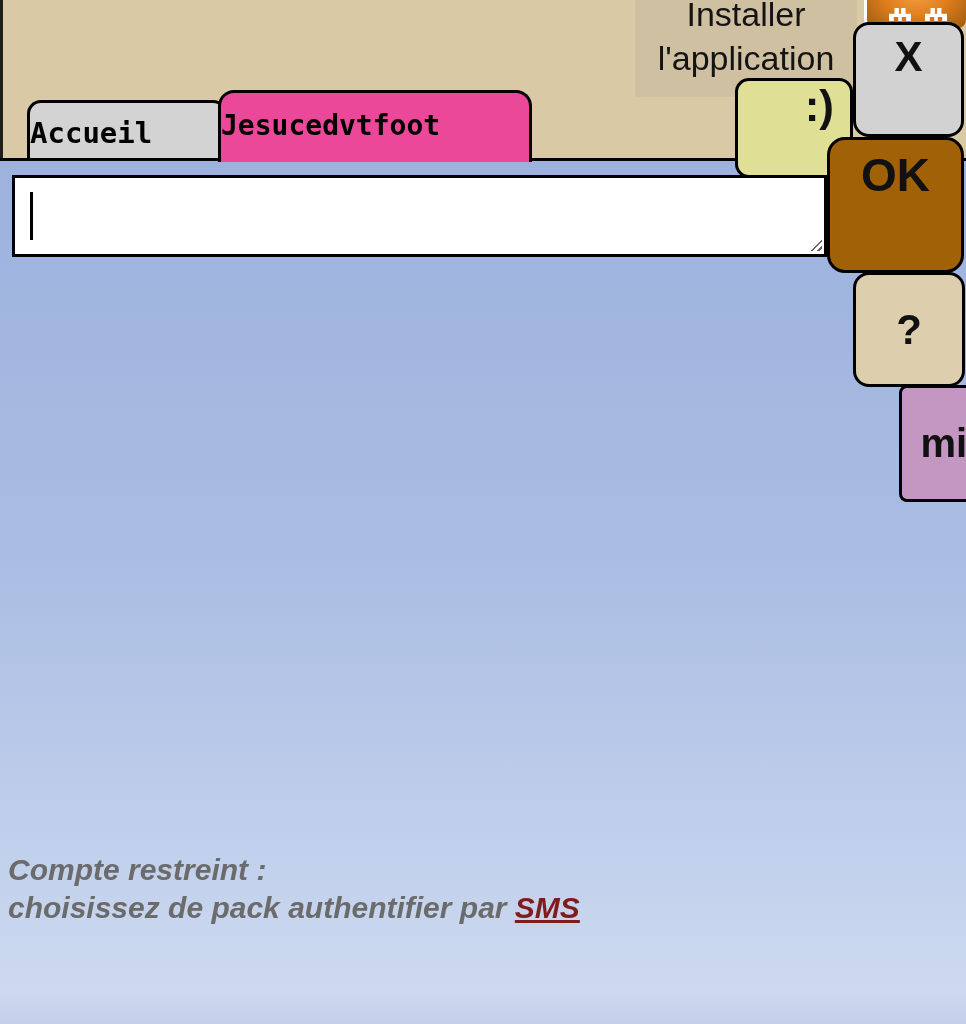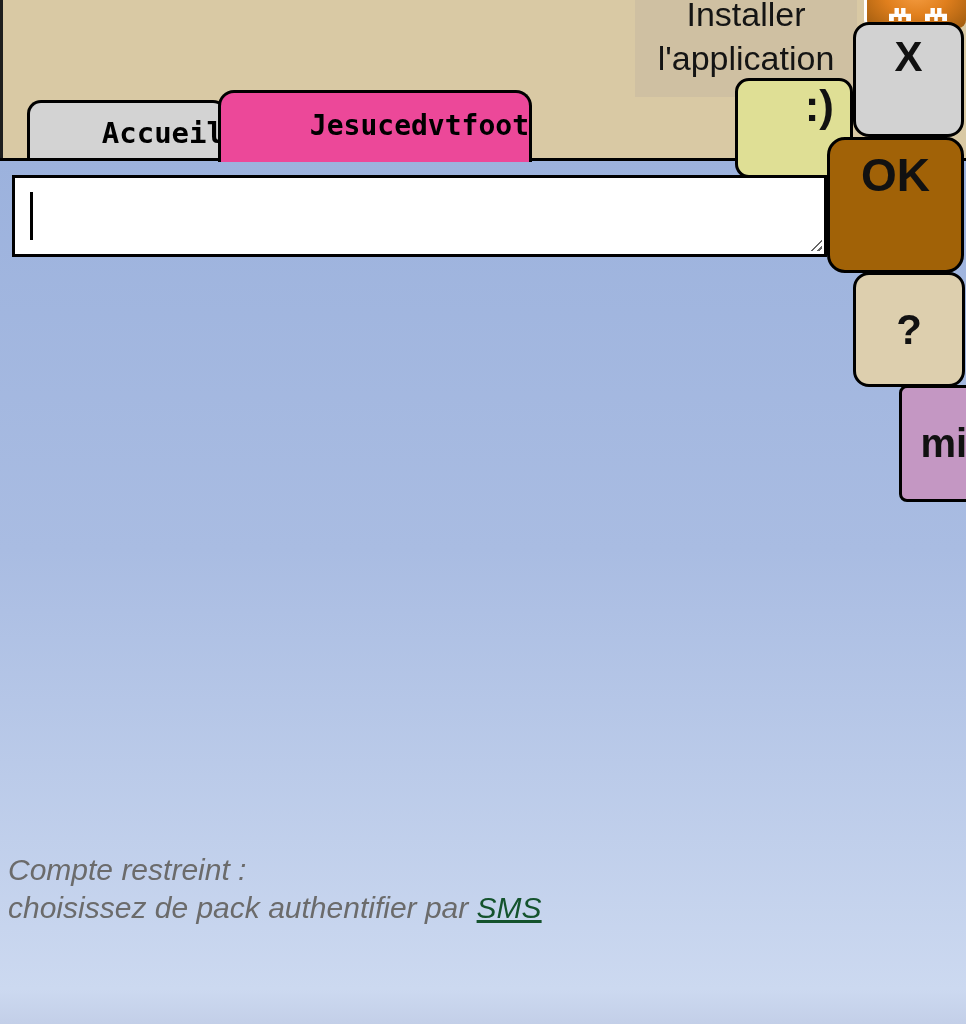--- a/index.html
+++ b/index.html
@@ -30,21 +30,21 @@
   .paw{
     position:absolute;width:22px;height:13px;background:#fff;
     clip-path:polygon(0% 100%,0% 45%,25% 45%,25% 0%,45% 0%,45% 45%,55% 45%,55% 0%,75% 0%,75% 45%,100% 45%,100% 100%,78% 100%,78% 70%,58% 70%,58% 100%,42% 100%,42% 70%,22% 70%,22% 100%);
   }
   .paw1{left:22px;bottom:7px;}
   .paw2{left:58px;bottom:7px;}
   
   .tab{
     position:absolute;box-sizing:border-box;border:3px solid #000;border-bottom:none;
     font-family:"DejaVu Sans Mono",monospace;font-weight:bold;color:#000;
-    text-align:right;cursor:pointer;
+    text-align:left;cursor:pointer;
   }
   .tab-inactive{
     left:27px;top:100px;width:200px;height:61px;background:#d3d3d3;
     border-radius:14px 14px 0 0;font-size:29px;line-height:60px;z-index:1;
   }
   .tab-active{
     left:218px;top:90px;width:314px;height:72px;background:#ec4899;
     border-radius:16px 16px 0 0;font-size:28px;line-height:66px;z-index:3;
   }
   
@@ -94,23 +94,23 @@
     left:853px;top:272px;width:112px;height:115px;background:#ddcfae;
     border-radius:16px;z-index:3;font-size:42px;align-items:center;
   }
   .btn-mic{
     left:853px;top:385px;width:112px;height:117px;background:#c497c3;
     border-radius:8px;z-index:3;font-size:40px;align-items:center;margin-left:46px;
   }
   
   .notice{
     position:absolute;left:8px;top:851px;z-index:5;
-    font-style:italic;color:#6b6b6b;font-size:30px;line-height:38px;
+    font-style:italic;color:#6b6b6b;font-size:30px;line-height:38px;font-weight:bold;
   }
-  .notice a{color:#14532d;text-decoration:underline;cursor:pointer;}
+  .notice a{color:#7f1d1d;text-decoration:underline;cursor:pointer;}
 </style>
 </head>
 <body>
 
 <div class="header-bg"></div>
 
 <div class="install-btn">Installer l'application</div>
 
 <div class="logo">
   <span class="paw paw1"></span>

